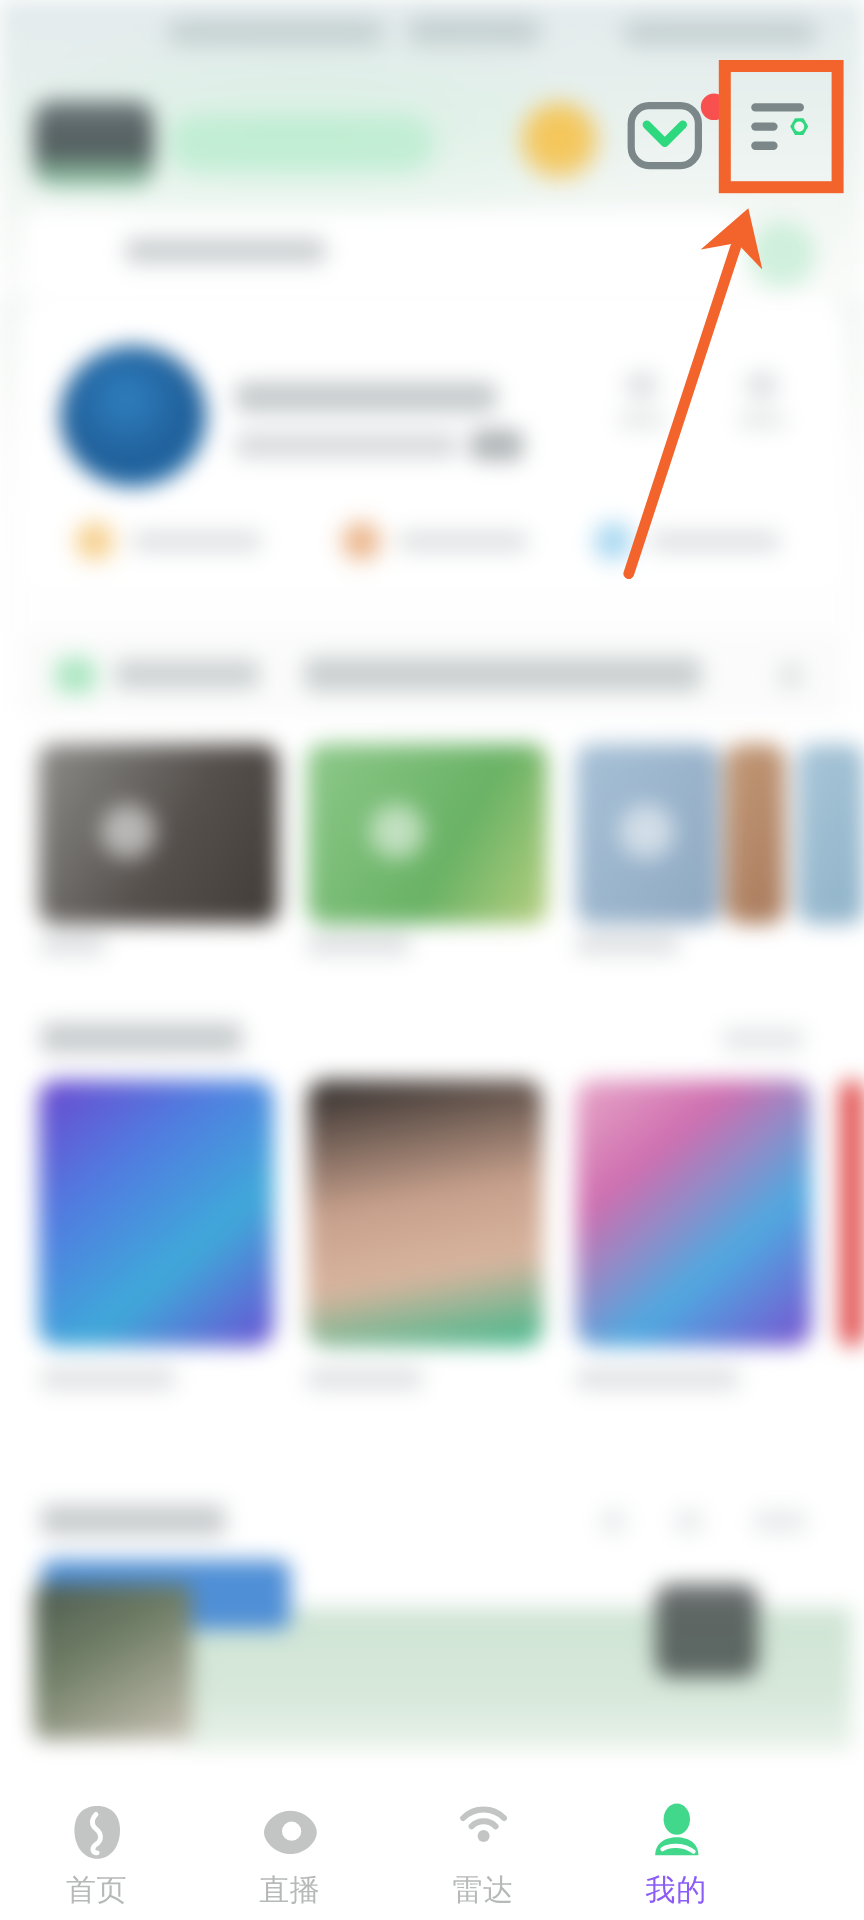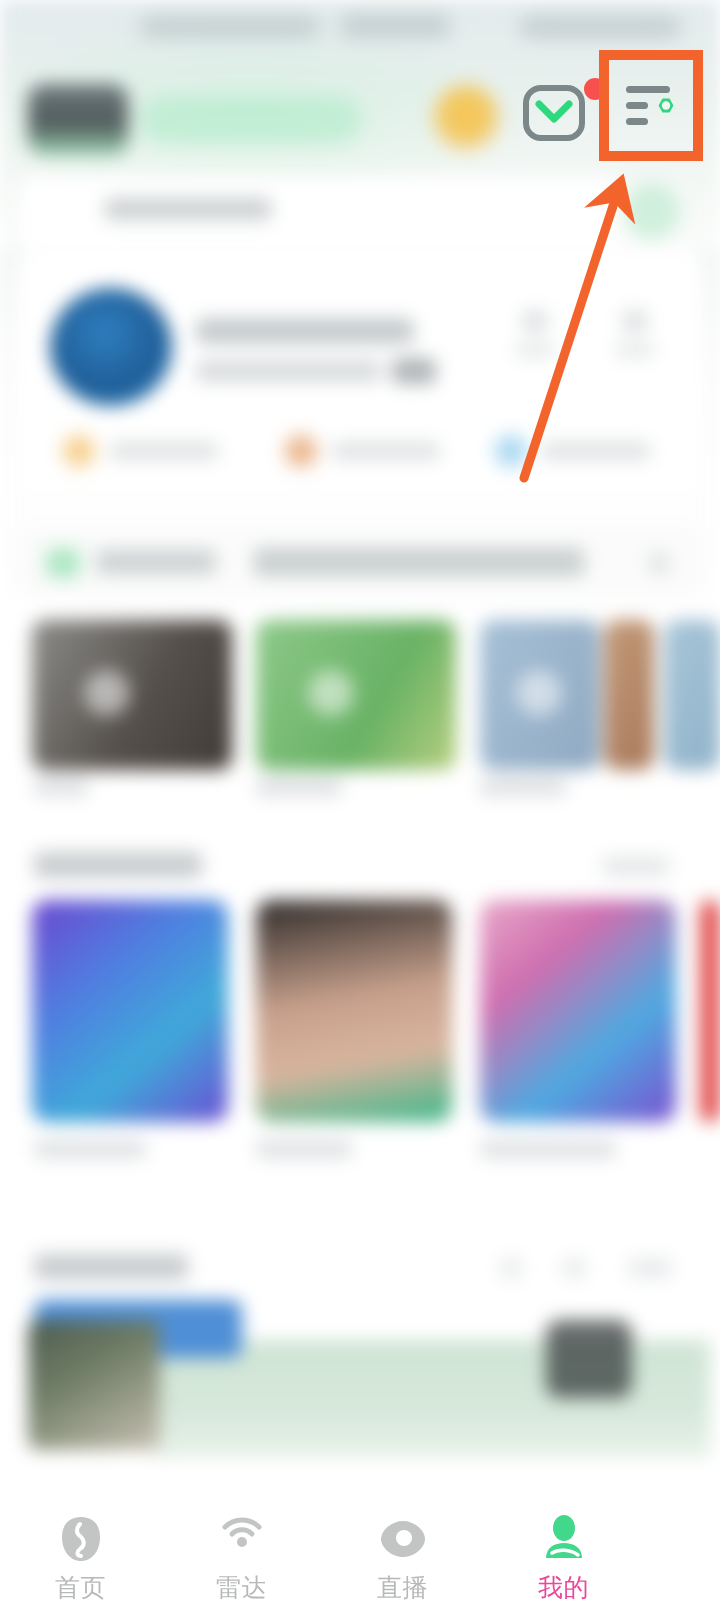--- a/index.html
+++ b/index.html
@@ -183,34 +183,34 @@
     background: rgba(60,66,66,.78);
   }
 
   
   #tabbar {
     position: absolute;
     left: 0; bottom: 0;
     width: 644px; height: 128px;
     background: #ffffff;
     display: flex;
-    align-items: flex-end;
+    align-items: center;
     padding-top: 16px;
     z-index: 30;
   }
   .tab {
     flex: 1 1 0;
     display: flex;
     flex-direction: column;
     align-items: center;
     gap: 10px;
   }
   .tab-ic { width: 52px; height: 52px; display: block; }
   .tab-lb { font-size: 25px; line-height: 1; color: #b7b9b9; letter-spacing: .5px; }
-  .tab.active .tab-lb { color: #ec4899; }
+  .tab.active .tab-lb { color: #8b5cf6; }
 
   
   #overlay { position: absolute; inset: 0; z-index: 40; pointer-events: none; }
 
   .hl-box {
     position: absolute;
     left: 599px; top: 50px;
     width: 104px; height: 111px;
     border: 10px solid #f2642c;
     background: transparent;
@@ -346,33 +346,33 @@
     <div class="tab">
       <svg class="tab-ic" viewBox="0 0 52 52">
         <path d="M26 4 C13 4 7 13 7 24 C7 38 15 48 26 48 C37 48 45 38 45 24 C45 13 39 4 26 4 Z" fill="#c3c5c5"></path>
         <path d="M25 11 C21 15 21 20 25 23 C30 27 30 33 25 36 C21 39 22 43 26 43" fill="none" stroke="#ffffff" stroke-width="4" stroke-linecap="round"></path>
       </svg>
       <span class="tab-lb">首页</span>
     </div>
 
     <div class="tab">
       <svg class="tab-ic" viewBox="0 0 52 52">
+        <path d="M26 8 C38 8 48 18 48 26 C48 34 38 44 26 44 C14 44 4 34 4 26 C4 18 14 8 26 8 Z" fill="#c3c5c5"></path>
+        <circle cx="27" cy="25" r="8" fill="#ffffff"></circle>
+      </svg>
+      <span class="tab-lb">直播</span>
+    </div>
+
+    <div class="tab">
+      <svg class="tab-ic" viewBox="0 0 52 52">
         <circle cx="26" cy="29" r="5" fill="#c3c5c5"></circle>
         <path d="M16 21 A14 14 0 0 1 36 21" fill="none" stroke="#c3c5c5" stroke-width="5" stroke-linecap="round"></path>
         <path d="M9 14 A24 24 0 0 1 43 14" fill="none" stroke="#c3c5c5" stroke-width="5" stroke-linecap="round"></path>
       </svg>
       <span class="tab-lb">雷达</span>
-    </div>
-
-    <div class="tab">
-      <svg class="tab-ic" viewBox="0 0 52 52">
-        <path d="M26 8 C38 8 48 18 48 26 C48 34 38 44 26 44 C14 44 4 34 4 26 C4 18 14 8 26 8 Z" fill="#c3c5c5"></path>
-        <circle cx="27" cy="25" r="8" fill="#ffffff"></circle>
-      </svg>
-      <span class="tab-lb">直播</span>
     </div>
 
 
     <div class="tab active">
       <svg class="tab-ic" viewBox="0 0 52 52">
         <ellipse cx="26" cy="15" rx="11" ry="13" fill="#41d88c"></ellipse>
         <path d="M8 45 C8 35 16 30 26 30 C36 30 44 35 44 45 Z" fill="#41d88c"></path>
         <path d="M14 40 C20 36 32 36 40 42" fill="none" stroke="#ffffff" stroke-width="3.5" stroke-linecap="round"></path>
       </svg>
       <span class="tab-lb">我的</span>

